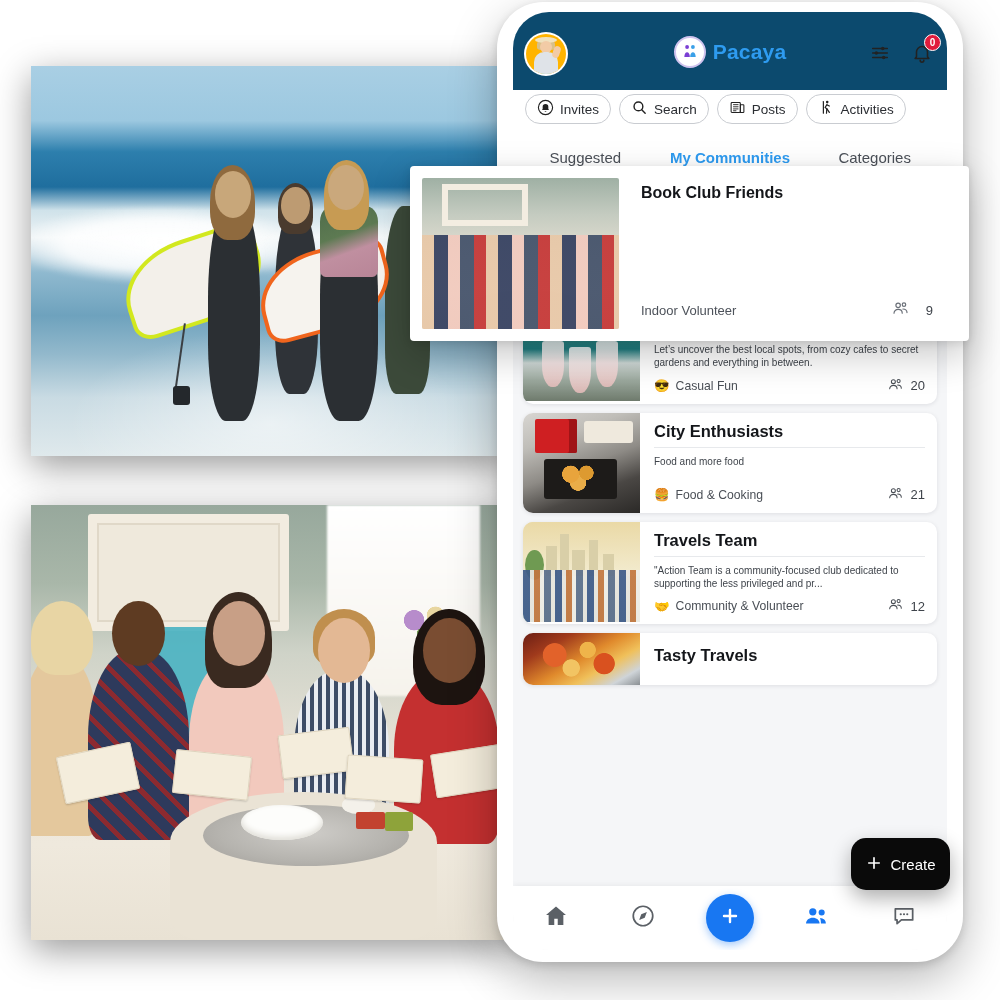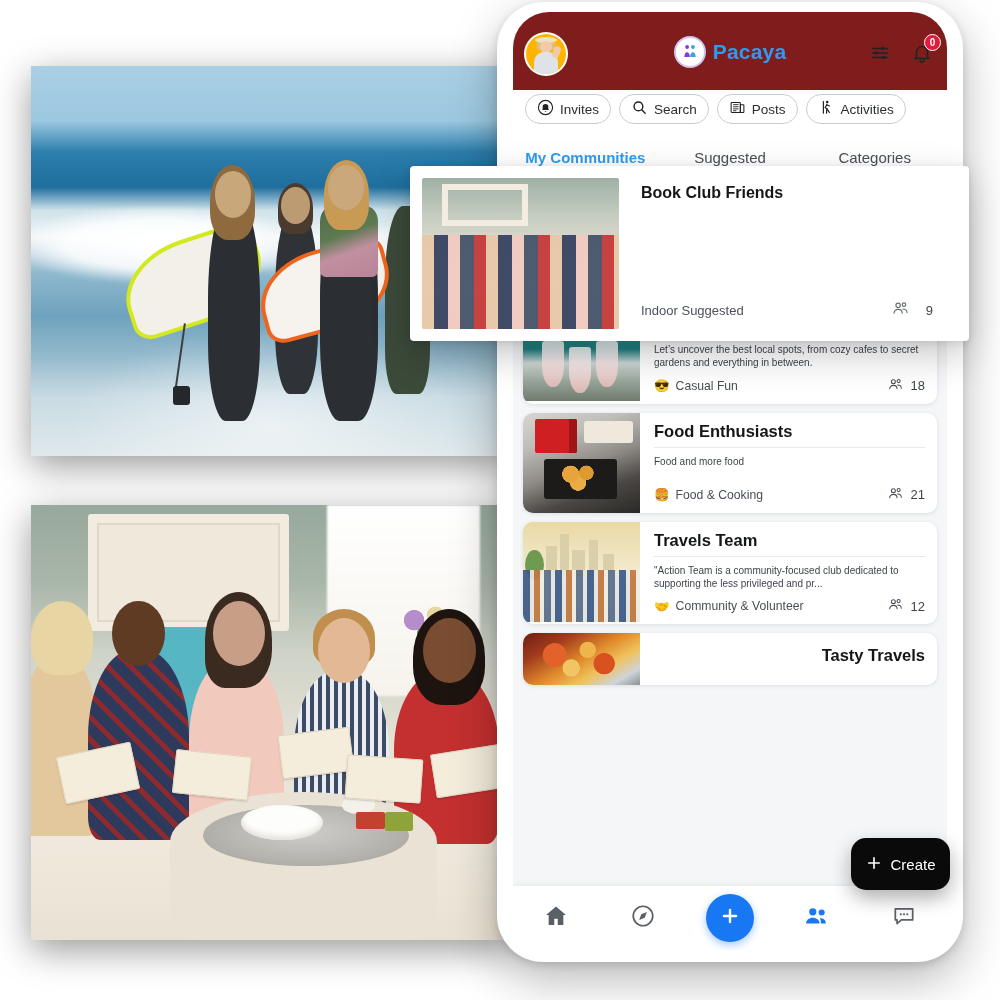--- a/index.html
+++ b/index.html
@@ -122,21 +122,21 @@
     position:absolute; left:497px; top:2px; width:466px; height:960px;
     background:#ffffff; border-radius:46px;
     box-shadow: 0 18px 48px rgba(0,0,0,.28), 0 3px 10px rgba(0,0,0,.14);
   }
   #screen {
     position:absolute; left:16px; top:10px; width:434px; height:938px;
     background:#ffffff; border-radius:36px; overflow:hidden;
   }
 
   
-  #app-header { position:relative; height:78px; background:#7f1d1d; }
+  #app-header { position:relative; height:78px; background:#0c4a6e; }
   #avatar {
     position:absolute; left:13px; top:22px; width:40px; height:40px; border-radius:50%;
     background: radial-gradient(circle at 50% 120%, #8fd16a 0 18%, transparent 19%), #ffb400;
     overflow:hidden; box-shadow:0 0 0 2px #fff;
   }
   #avatar .a-head { position:absolute; left:14px; top:7px; width:12px; height:12px; border-radius:50%; background:#f2cba6; }
   #avatar .a-hair { position:absolute; left:11px; top:4px; width:18px; height:12px; border-radius:50% 50% 22% 22%; background:#d8c08a; }
   #avatar .a-hat  { position:absolute; left:9px; top:3px; width:22px; height:6px; border-radius:50%; background:#f0e2c0; }
   #avatar .a-body { position:absolute; left:8px; top:18px; width:24px; height:22px; border-radius:10px 10px 0 0; background:#dfe3e8; }
   #avatar .a-arm  { position:absolute; left:27px; top:12px; width:7px; height:12px; border-radius:4px; background:#f2cba6; transform:rotate(18deg); }
@@ -408,25 +408,25 @@
               <path d="M12.4 13.6L16 19"></path>
               <path d="M13 8.4l3 1.6"></path>
               <path d="M7.6 3.6V20"></path>
             </svg>
           </span>
           <span>Activities</span>
         </div>
       </div>
 
       <div id="tab-row">
+        <div class="tab">
+            <span>Suggested</span>
+          </div>
         <div class="tab active">
             <span>My Communities</span>
-          </div>
-        <div class="tab">
-            <span>Suggested</span>
           </div>
         <div class="tab">
             <span>Categories</span>
           </div>
       </div>
       <div id="tab-sep"></div>
 
       <div id="list">
         <div class="clip-top"></div>
 
@@ -474,35 +474,35 @@
               </div>
               <div class="members">
                 <span>
                   <svg width="17" height="17" viewBox="0 0 24 24" fill="none" stroke="#4a4f56" stroke-width="1.5" stroke-linecap="round" stroke-linejoin="round">
                       <circle cx="9" cy="8" r="2.8"></circle>
                       <path d="M3.8 18c0-2.9 2.3-4.8 5.2-4.8s5.2 1.9 5.2 4.8"></path>
                       <circle cx="16.4" cy="7.2" r="2.2"></circle>
                       <path d="M15 12.6c3 .1 5.2 1.9 5.2 4.6"></path>
                     </svg>
                 </span>
-                <span>18</span>
+                <span>20</span>
               </div>
             </div>
           </div>
         </div>
 
         <div class="card">
           <div class="thumb t-food">
             <div class="redbox"></div>
             <div class="plate"></div>
             <div class="tray"></div>
             <div class="food"></div>
           </div>
           <div class="card-body">
-            <div class="card-title">Food Enthusiasts</div>
+            <div class="card-title">City Enthusiasts</div>
             <div class="rule"></div>
             <div class="card-desc">Food and more food</div>
             <div class="card-foot">
               <div class="cat">
                 <span class="emoji">🍔</span>
                 <span>Food &amp; Cooking</span>
               </div>
               <div class="members">
                 <span>
                   <svg width="17" height="17" viewBox="0 0 24 24" fill="none" stroke="#4a4f56" stroke-width="1.5" stroke-linecap="round" stroke-linejoin="round">
@@ -546,21 +546,21 @@
                       <circle cx="16.4" cy="7.2" r="2.2"></circle>
                       <path d="M15 12.6c3 .1 5.2 1.9 5.2 4.6"></path>
                     </svg>
                 </span>
                 <span>12</span>
               </div>
             </div>
           </div>
         </div>
 
-        <div class="card" style="height:52px;text-align:right;">
+        <div class="card" style="height:52px;">
           <div class="thumb t-tasty" style="height:52px;">
             <div class="fries"></div>
           </div>
           <div class="card-body" style="justify-content:center;padding-top:0;">
             <div class="card-title" style="margin:0;">Tasty Travels</div>
           </div>
         </div>
       </div>
 
       <div id="bottom-nav">
@@ -622,21 +622,21 @@
 
   <div id="featured">
     <div class="f-thumb t-book">
       <div class="frm"></div>
       <div class="tbl"></div>
       <div class="ppl"></div>
     </div>
     <div class="f-body">
       <div class="f-title">Book Club Friends</div>
       <div class="f-foot">
-        <span class="f-cat">Indoor Suggested</span>
+        <span class="f-cat">Indoor Volunteer</span>
         <span class="f-members">
           <span>
             <svg width="19" height="19" viewBox="0 0 24 24" fill="none" stroke="#6b7078" stroke-width="1.5" stroke-linecap="round" stroke-linejoin="round">
                 <circle cx="9" cy="8" r="2.8"></circle>
                 <path d="M3.8 18c0-2.9 2.3-4.8 5.2-4.8s5.2 1.9 5.2 4.8"></path>
                 <circle cx="16.4" cy="7.2" r="2.2"></circle>
                 <path d="M15 12.6c3 .1 5.2 1.9 5.2 4.6"></path>
               </svg>
           </span>
           <span>9</span>

